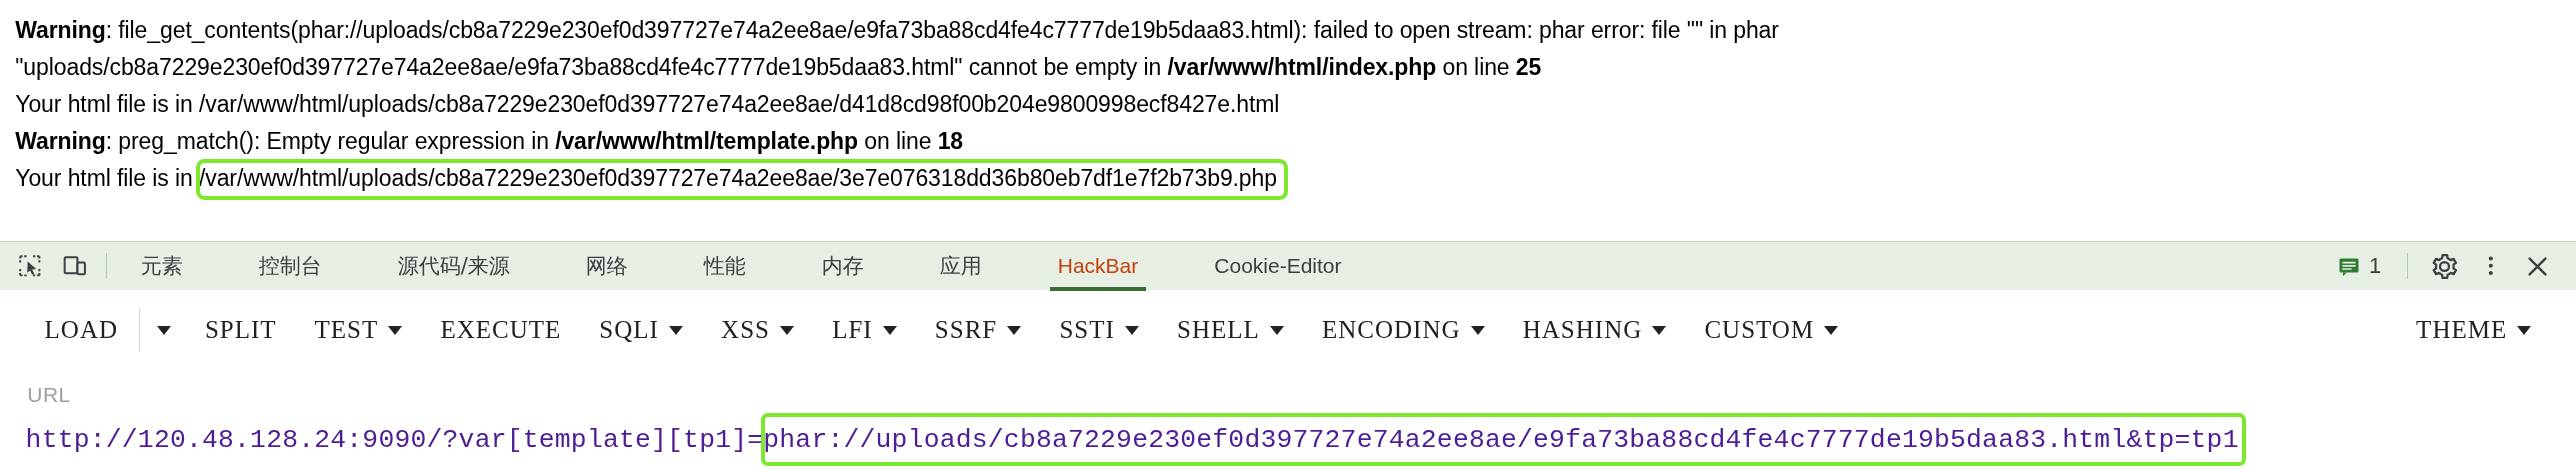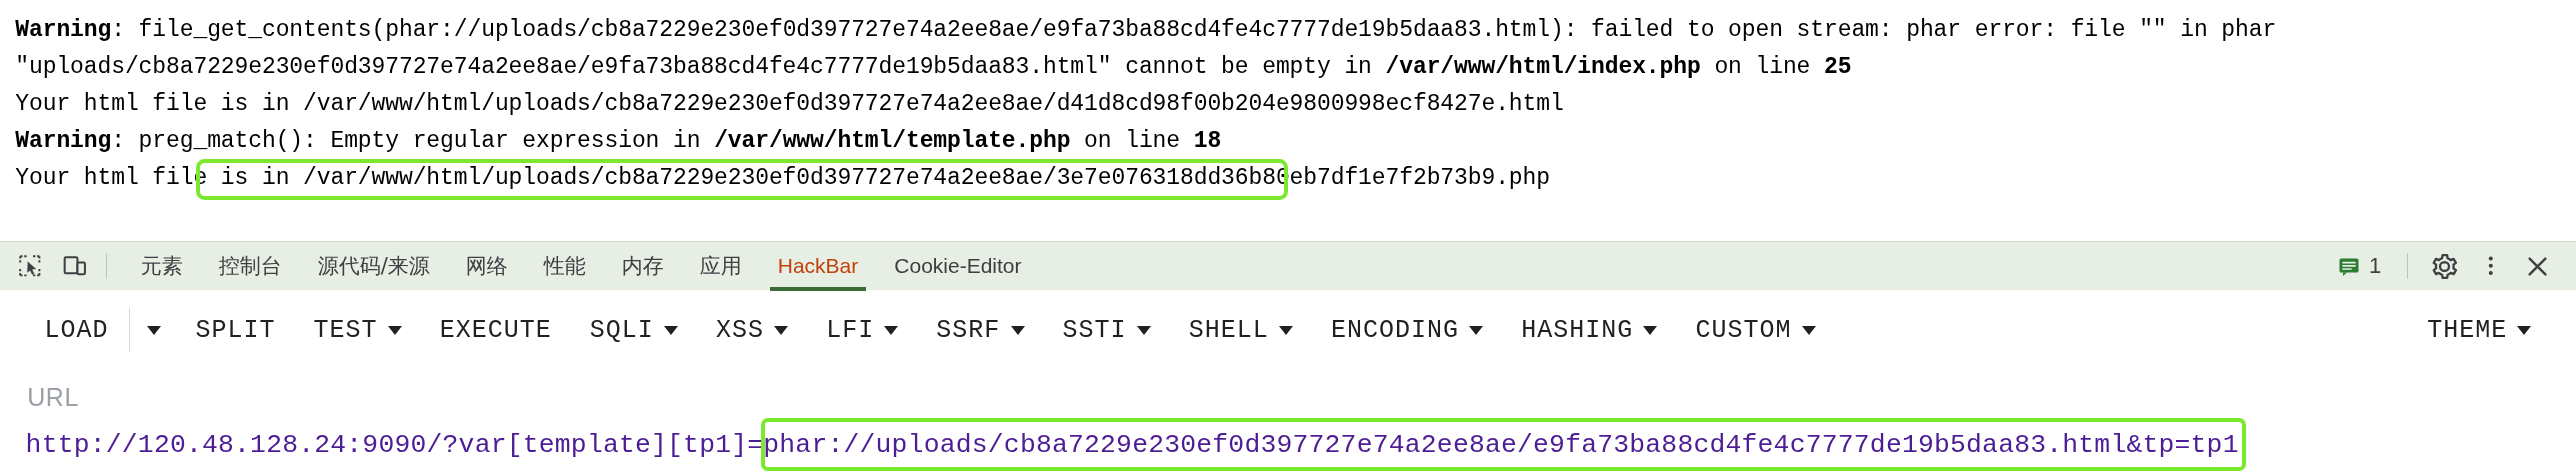--- a/index.html
+++ b/index.html
@@ -12,21 +12,21 @@
   #root { width: 2576px; height: 472px; position: relative; }
 
   
   .php-output {
     position: absolute; left: 0; top: 0;
     width: 2576px; height: 241px;
     background: #ffffff;
     padding: 12px 0 0 15.3px;
   }
   .php-line {
-    font-family: Liberation Mono, monospace;
+    font-family: Liberation Sans, sans-serif;
     font-size: 23px;
     line-height: 37px;
     color: #000000;
     white-space: pre;
     letter-spacing: -0.1px;
     position: relative;
   }
   .php-line b { font-weight: bold; }
   .highlight-box {
     position: absolute;
@@ -48,21 +48,21 @@
   }
   .tb-icon-group { display: flex; align-items: center; padding-left: 13.6px; gap: 13.6px; }
   .tb-icon {
     width: 32px; height: 32px;
     display: flex; align-items: center; justify-content: center;
     cursor: pointer;
   }
   .tb-sep {
     width: 0.9px; height: 25.6px; background: #b9c7b2; margin: 0 15.3px;
   }
-  .tabs { display: flex; align-items: stretch; height: 49px; }
+  .tabs { display: flex; align-items: stretch; height: 49px; gap: 40px; }
   .tab {
     display: flex; align-items: center;
     padding: 0 18px;
     font-size: 21px;
     color: #3c4043;
     cursor: pointer;
     position: relative;
     white-space: nowrap;
   }
   .tab.cjk { font-family: "DejaVu Sans", sans-serif; font-size: 21px; }
@@ -87,21 +87,21 @@
 
   
   .hackbar-toolbar {
     position: absolute; left: 0; top: 291px;
     width: 2576px; height: 78px;
     background: #ffffff;
     display: flex; align-items: center;
     padding: 0 25.6px;
   }
   .hb-btn {
-    font-family: Liberation Mono, monospace;
+    font-family: Liberation Serif, serif;
     font-size: 25px;
     font-weight: normal;
     letter-spacing: 1px;
     color: #212121;
     background: transparent;
     border: none;
     padding: 10.2px 19px;
     cursor: pointer;
     display: flex; align-items: center; gap: 10.2px;
     white-space: nowrap;
@@ -122,21 +122,21 @@
 
   
   .url-area {
     position: absolute; left: 0; top: 369px;
     width: 2576px; height: 103px;
     background: #ffffff;
     padding: 13.6px 25.6px 0 25.6px;
   }
   .url-label {
     font-family: "Liberation Sans", sans-serif;
-    font-size: 25px;
+    font-size: 21px;
     color: #9aa0a6;
     letter-spacing: 0.5px;
     margin-left: 1.7px;
   }
   .url-row {
     margin-top: 8.5px;
     position: relative;
     height: 51px;
   }
   .url-value {

